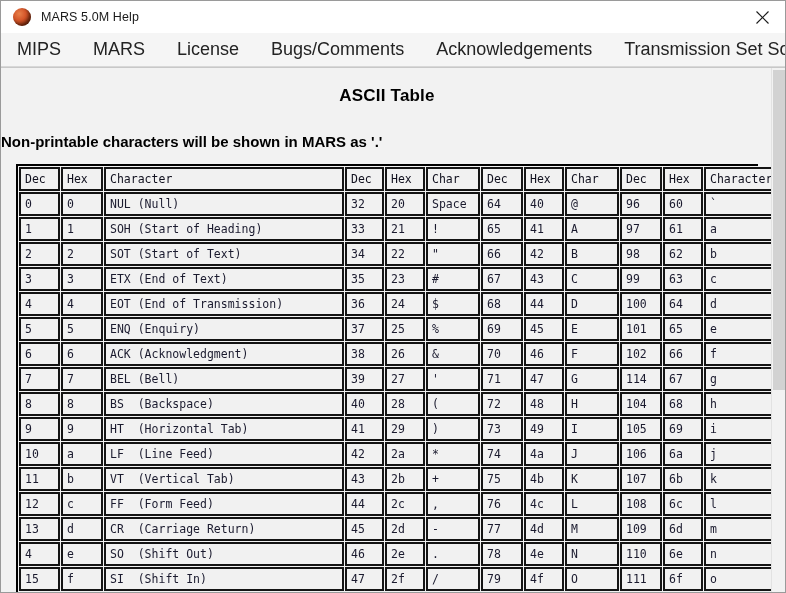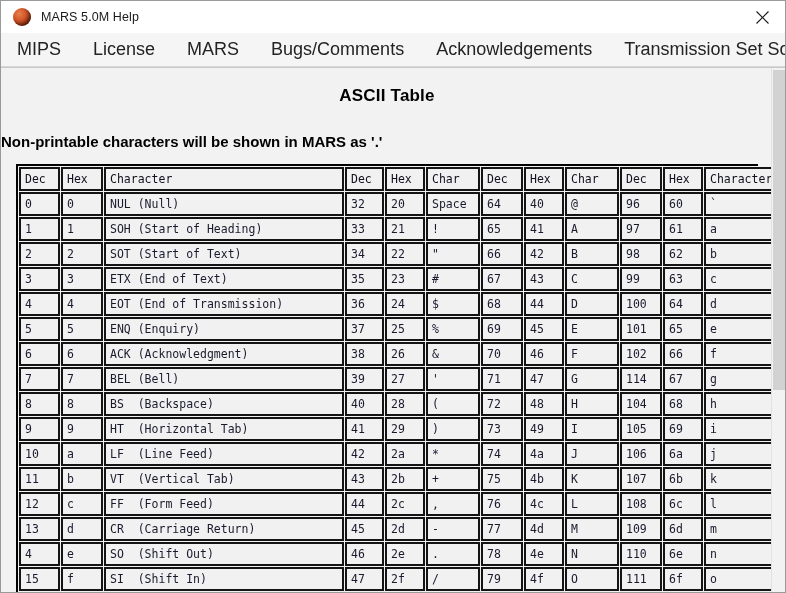--- a/index.html
+++ b/index.html
@@ -208,24 +208,24 @@
         <line x1="12.5" y1="0.5" x2="0.5" y2="12.5" stroke="#1a1a1a" stroke-width="1.1"></line>
       </svg>
     </div>
   </div>
 
   <div id="tabbar">
       <div class="tab">
         <span>MIPS</span>
       </div>
       <div class="tab">
+        <span>MARS</span>
+      </div>
+      <div class="tab">
         <span>License</span>
-      </div>
-      <div class="tab">
-        <span>MARS</span>
       </div>
       <div class="tab">
         <span>Bugs/Comments</span>
       </div>
       <div class="tab">
         <span>Acknowledgements</span>
       </div>
       <div class="tab">
         <span>Transmission Set Song</span>
       </div>

